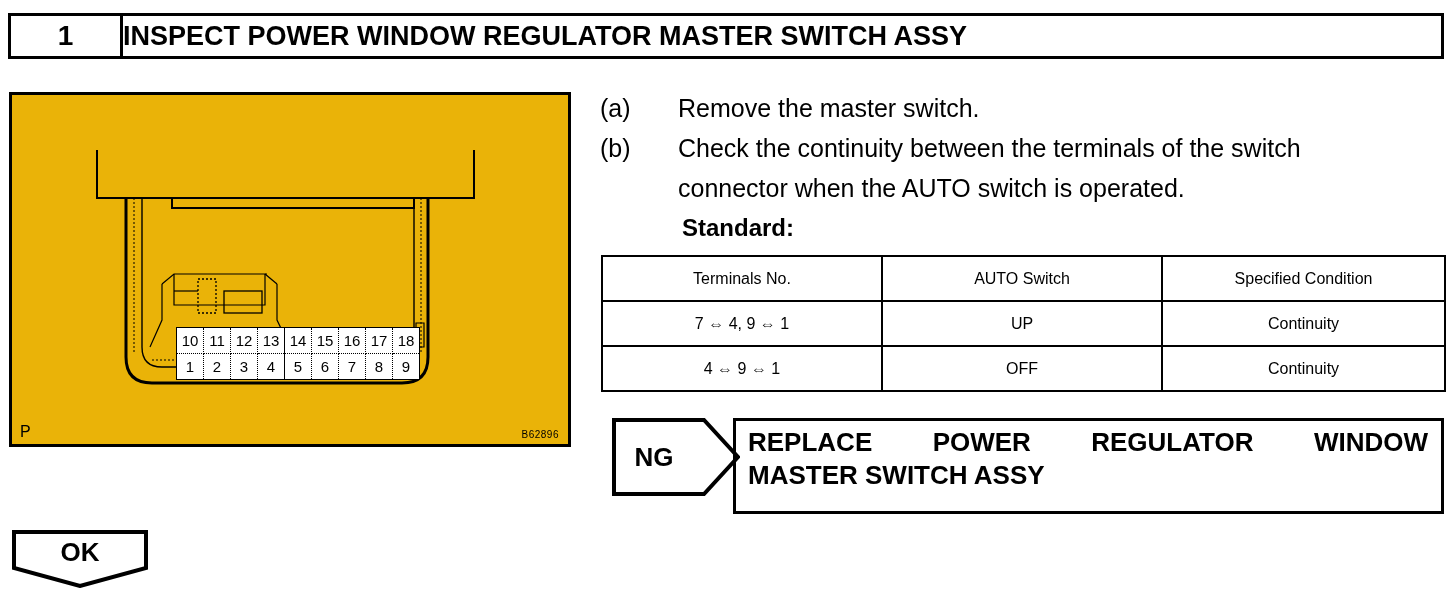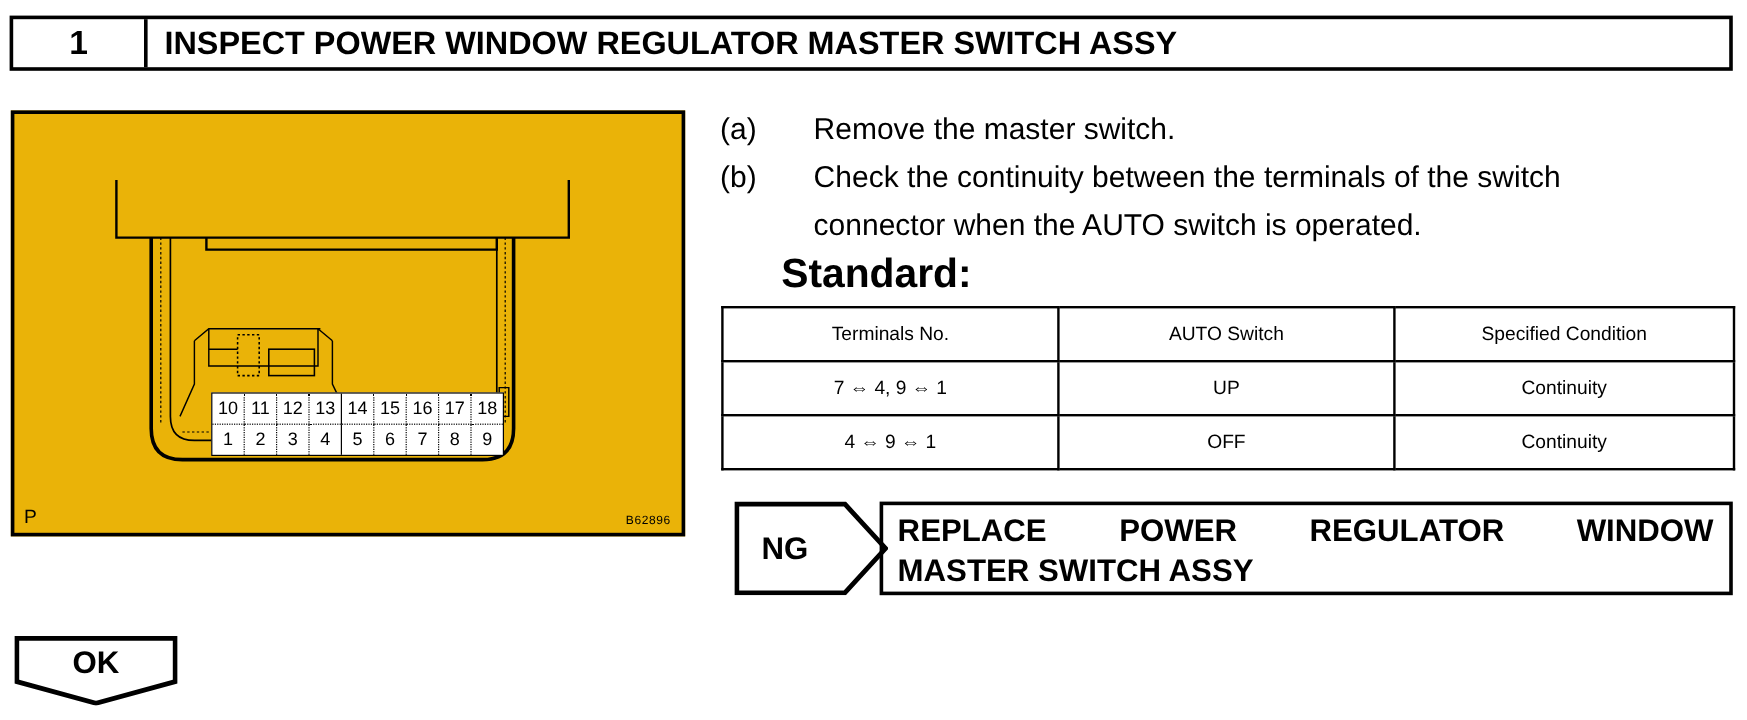--- a/index.html
+++ b/index.html
@@ -35,21 +35,20 @@
     align-items: center;
     justify-content: center;
     font-size: 28px;
     font-weight: bold;
     box-sizing: border-box;
   }
   #step-title-cell {
     flex: 1;
     display: flex;
     align-items: center;
-    padding-left: 14px;
     font-size: 27px;
     font-weight: bold;
     letter-spacing: 0px;
     box-sizing: border-box;
   }
 
   
   #figure-panel {
     position: absolute;
     left: 9px;
@@ -125,22 +124,22 @@
     line-height: 40px;
   }
   .instruction-label {
     width: 78px;
     flex: 0 0 78px;
   }
   .instruction-text {
     flex: 1;
   }
   #standard-label {
-    margin-left: 51px;
-    font-size: 34px;
+    margin-left: 82px;
+    font-size: 24px;
     font-weight: bold;
     line-height: 40px;
   }
 
   
   #spec-table {
     position: absolute;
     left: 601px;
     top: 255px;
     width: 843px;
@@ -187,21 +186,21 @@
     align-items: center;
     justify-content: center;
     font-size: 26px;
     font-weight: bold;
   }
   #ng-action-box {
     position: absolute;
     left: 131px;
     top: 0;
     width: 711px;
-    height: 78px;
+    height: 96px;
     border: 3px solid #000;
     box-sizing: border-box;
     padding: 5px 0 0 12px;
   }
   .ng-action-line {
     font-size: 26px;
     font-weight: bold;
     line-height: 33px;
     white-space: nowrap;
   }

